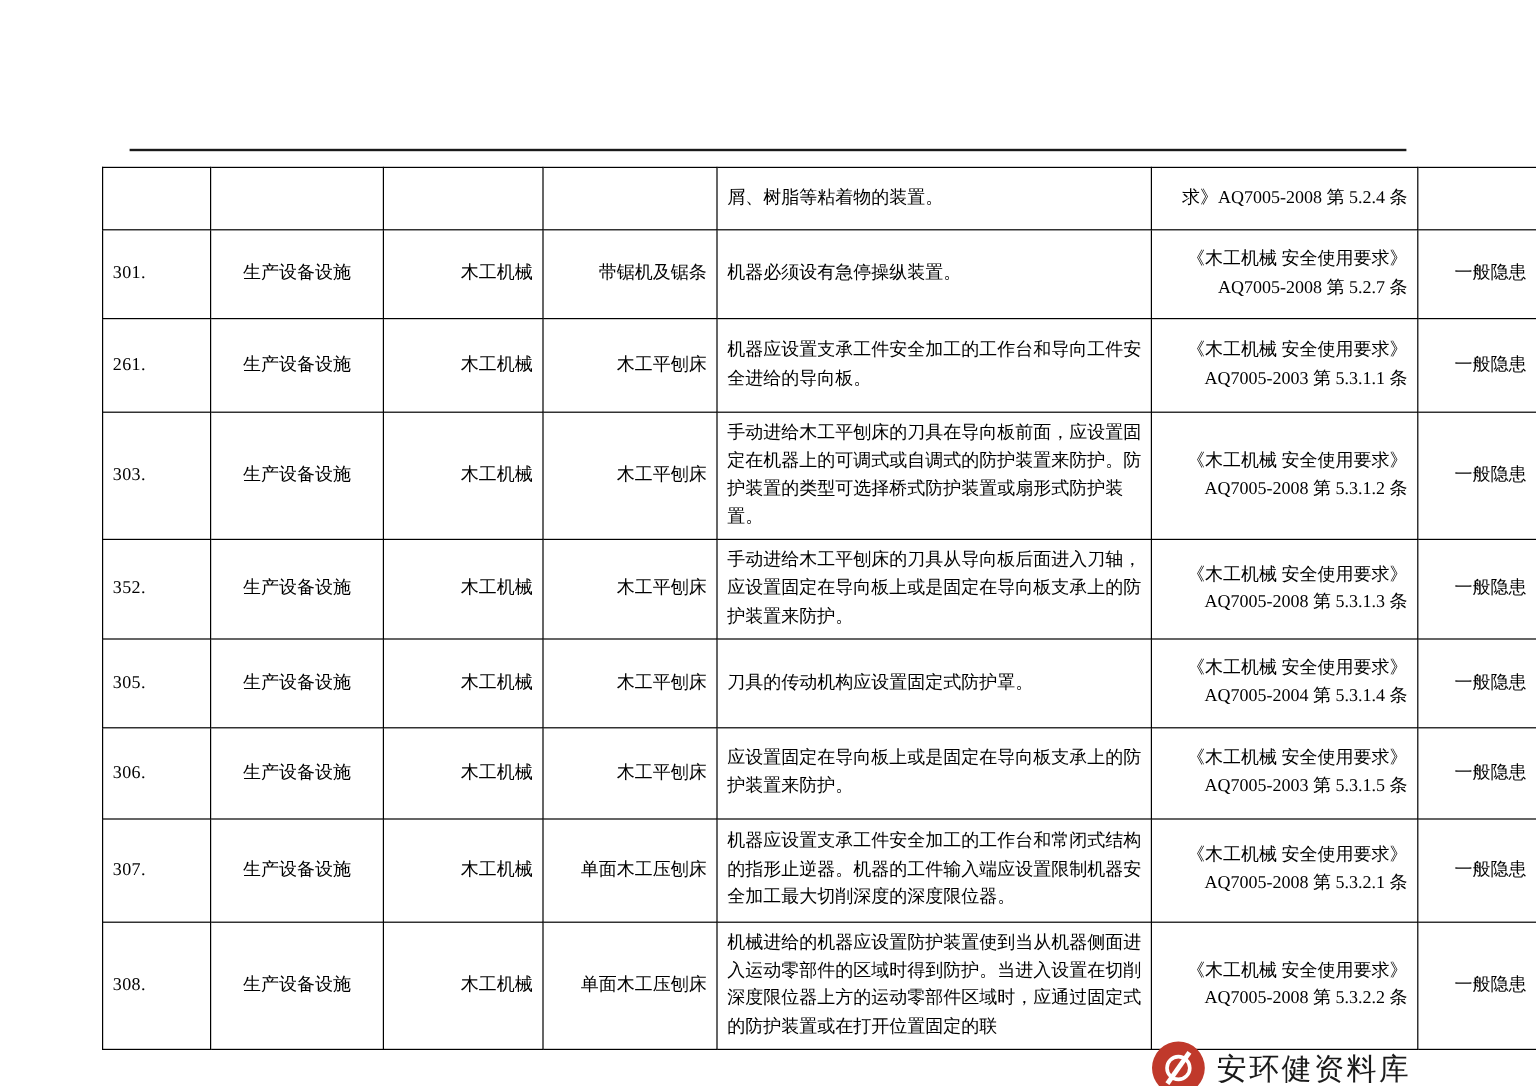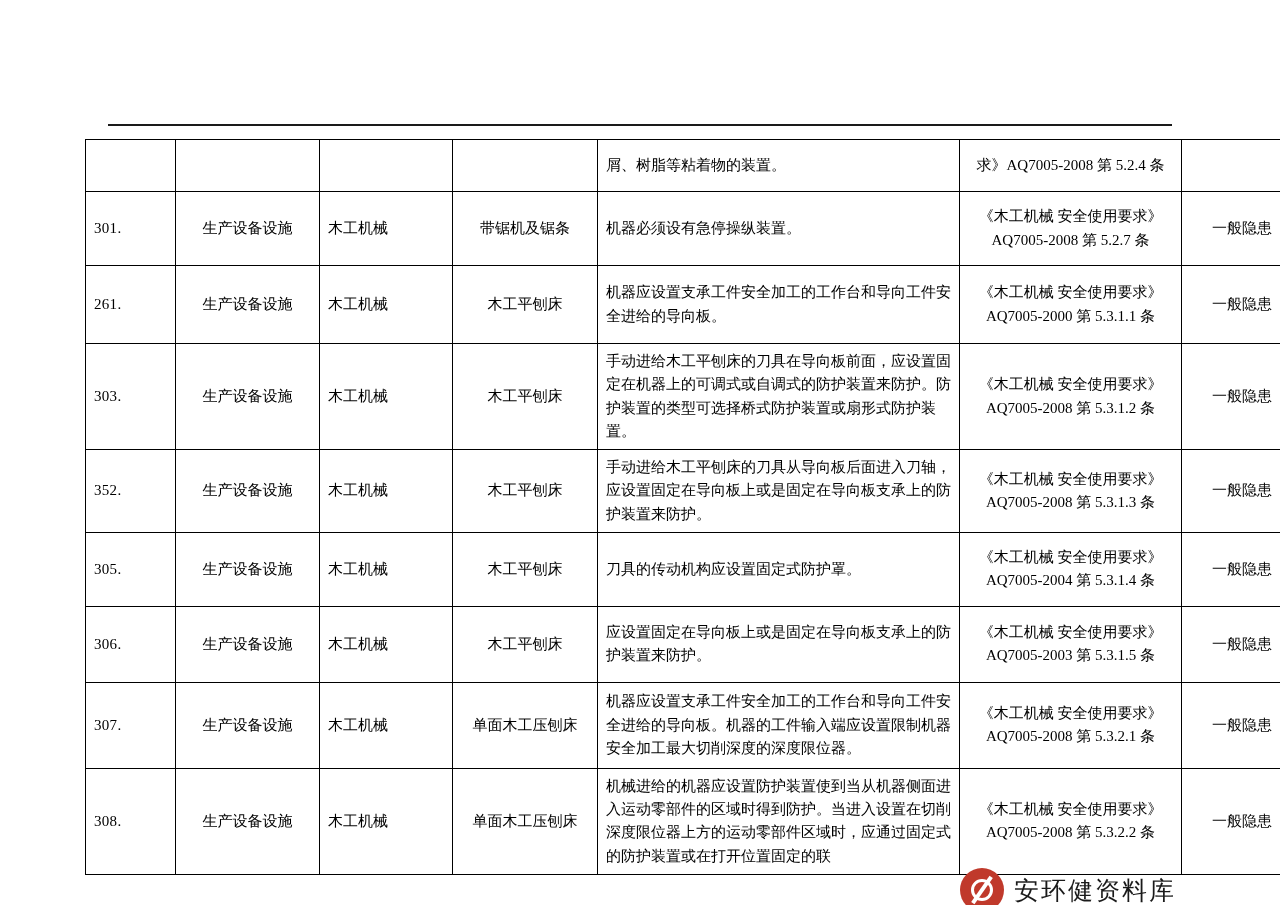--- a/index.html
+++ b/index.html
@@ -41,27 +41,27 @@
   }
   .doc-table td {
     border: 1px solid #000000;
     vertical-align: middle;
     padding: 6px 8px;
     font-size: 15px;
     line-height: 1.55;
   }
   .col-num    { width: 73px;  text-align: left; }
   .col-cat    { width: 127px; text-align: center; }
-  .col-sub    { width: 116px; text-align: left; }
-  .col-item   { width: 128px; text-align: center; }
+  .col-sub    { width: 116px; text-align: right; }
+  .col-item   { width: 128px; text-align: right; }
   .col-desc   { width: 345px; text-align: left; }
-  .col-basis  { width: 205px; text-align: center; }
+  .col-basis  { width: 205px; text-align: right; }
   .col-level  { width: 104px; text-align: center; }
 
-  .cn { font-family: Liberation Serif, serif; }
+  .cn { font-family: Liberation Mono, monospace; }
   .basis {
     font-family: "Liberation Serif", "DejaVu Serif", serif;
     font-size: 14.5px;
     line-height: 1.6;
   }
   .desc {
     font-size: 15px;
     line-height: 1.62;
   }
   .num {
@@ -146,21 +146,21 @@
         <td class="col-basis basis">《木工机械 安全使用要求》AQ7005-2008 第 5.2.7 条</td>
         <td class="col-level cn">一般隐患</td>
       </tr>
 
       <tr style="height:78px;">
         <td class="col-num num">261.</td>
         <td class="col-cat cn">生产设备设施</td>
         <td class="col-sub cn">木工机械</td>
         <td class="col-item cn">木工平刨床</td>
         <td class="col-desc desc">机器应设置支承工件安全加工的工作台和导向工件安全进给的导向板。</td>
-        <td class="col-basis basis">《木工机械 安全使用要求》AQ7005-2000 第 5.3.1.1 条</td>
+        <td class="col-basis basis">《木工机械 安全使用要求》AQ7005-2003 第 5.3.1.1 条</td>
         <td class="col-level cn">一般隐患</td>
       </tr>
 
       <tr style="height:106px;">
         <td class="col-num num">303.</td>
         <td class="col-cat cn">生产设备设施</td>
         <td class="col-sub cn">木工机械</td>
         <td class="col-item cn">木工平刨床</td>
         <td class="col-desc desc">手动进给木工平刨床的刀具在导向板前面，应设置固定在机器上的可调式或自调式的防护装置来防护。防护装置的类型可选择桥式防护装置或扇形式防护装置。</td>
         <td class="col-basis basis">《木工机械 安全使用要求》AQ7005-2008 第 5.3.1.2 条</td>
@@ -195,21 +195,21 @@
         <td class="col-desc desc">应设置固定在导向板上或是固定在导向板支承上的防护装置来防护。</td>
         <td class="col-basis basis">《木工机械 安全使用要求》AQ7005-2003 第 5.3.1.5 条</td>
         <td class="col-level cn">一般隐患</td>
       </tr>
 
       <tr style="height:86px;">
         <td class="col-num num">307.</td>
         <td class="col-cat cn">生产设备设施</td>
         <td class="col-sub cn">木工机械</td>
         <td class="col-item cn">单面木工压刨床</td>
-        <td class="col-desc desc">机器应设置支承工件安全加工的工作台和导向工件安全进给的导向板。机器的工件输入端应设置限制机器安全加工最大切削深度的深度限位器。</td>
+        <td class="col-desc desc">机器应设置支承工件安全加工的工作台和常闭式结构的指形止逆器。机器的工件输入端应设置限制机器安全加工最大切削深度的深度限位器。</td>
         <td class="col-basis basis">《木工机械 安全使用要求》AQ7005-2008 第 5.3.2.1 条</td>
         <td class="col-level cn">一般隐患</td>
       </tr>
 
       <tr style="height:106px;">
         <td class="col-num num">308.</td>
         <td class="col-cat cn">生产设备设施</td>
         <td class="col-sub cn">木工机械</td>
         <td class="col-item cn">单面木工压刨床</td>
         <td class="col-desc desc">机械进给的机器应设置防护装置使到当从机器侧面进入运动零部件的区域时得到防护。当进入设置在切削深度限位器上方的运动零部件区域时，应通过固定式的防护装置或在打开位置固定的联</td>

